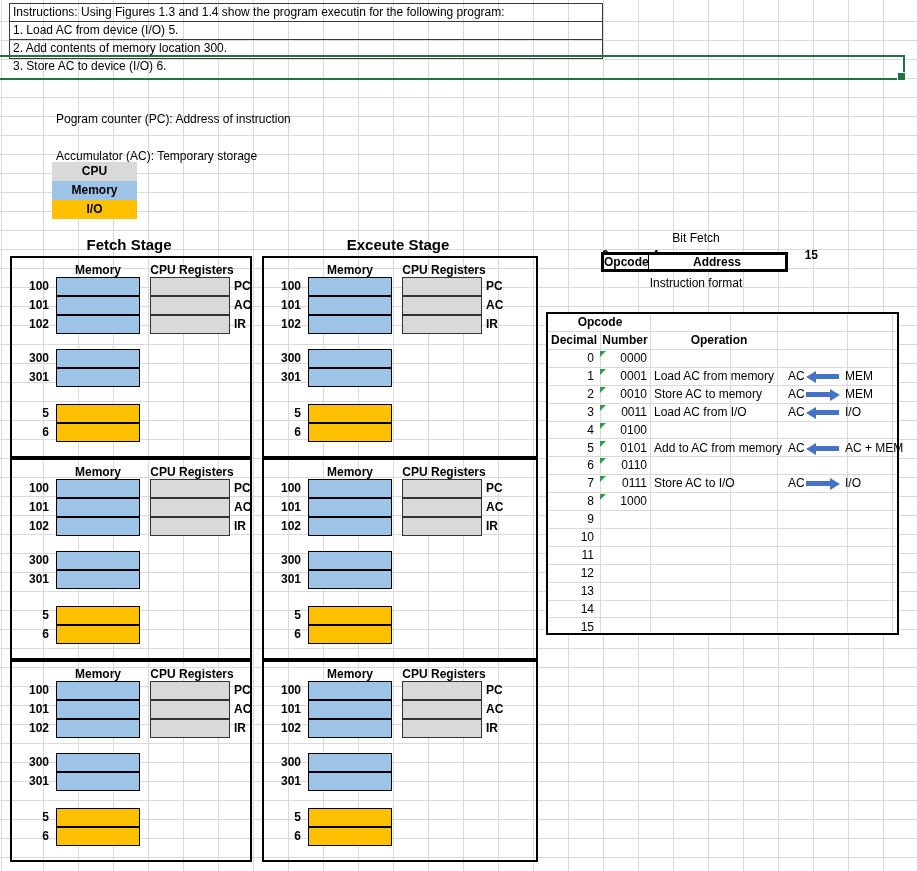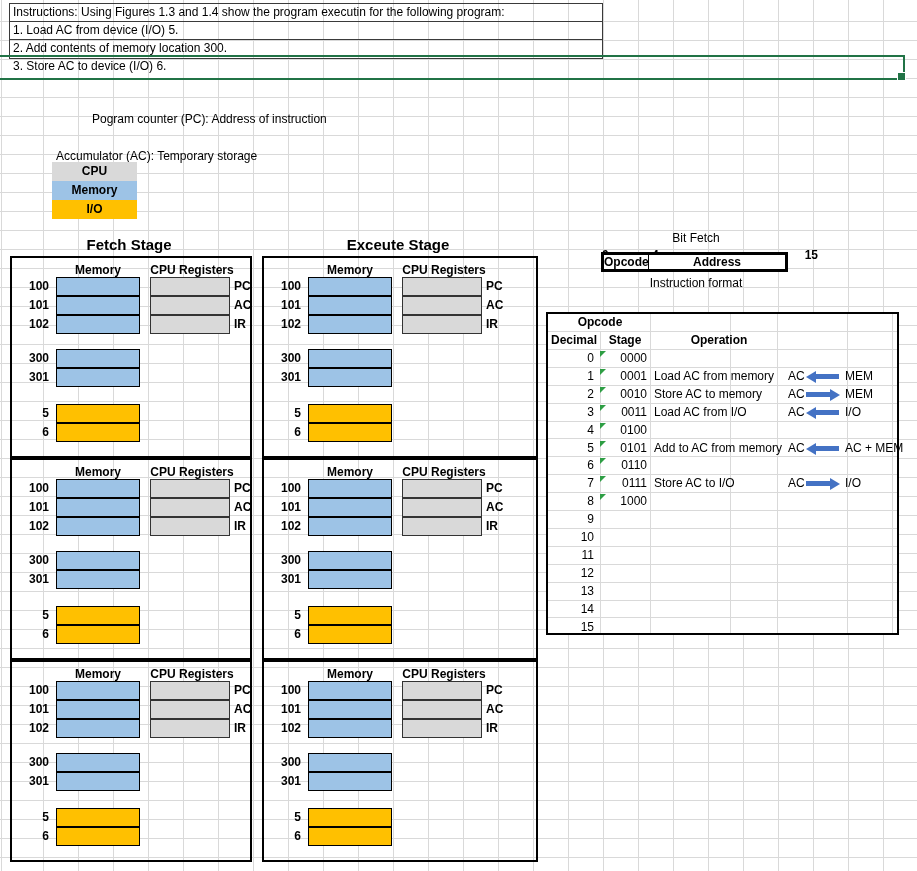--- a/index.html
+++ b/index.html
@@ -69,21 +69,21 @@
   <div class="abs row-text" style="left:13px;top:57px;">3. Store AC to device (I/O) 6.</div>
 
   <div class="abs" id="instr-box">
     <div class="divider" style="top:17px;"></div>
     <div class="divider" style="top:35px;"></div>
   </div>
 
   <div class="abs" id="selection"></div>
   <div class="abs" id="fill-handle"></div>
 
-  <div class="abs row-text" style="left:56px;top:110px;margin-left:36px;">Pogram counter (PC): Address of instruction</div>
+  <div class="abs row-text" style="left:56px;top:110px;">Pogram counter (PC): Address of instruction</div>
   <div class="abs row-text" style="left:56px;top:147px;">Accumulator (AC): Temporary storage</div>
 
   <div id="legend-mount">
       <div class="abs legend-cell" style="top: 162px; background: rgb(217, 217, 217);">CPU</div>
       <div class="abs legend-cell" style="top: 181px; background: rgb(157, 195, 230);">Memory</div>
       <div class="abs legend-cell" style="top: 200px; background: rgb(255, 192, 0);">I/O</div>
     </div>
 
   <div class="abs stage-title" style="left:10px;width:238px;">Fetch Stage</div>
   <div class="abs stage-title" style="left:262px;width:272px;">Exceute Stage</div>
@@ -249,21 +249,21 @@
       <div class="vline" style="left: 52px; top: 18px;"></div>
       <div class="vline" style="left: 102px; top: 0px;"></div>
       <div class="vline" style="left: 182px; top: 0px;"></div>
       <div class="vline" style="left: 229px; top: 0px;"></div>
       <div class="vline" style="left: 299px; top: 0px;"></div>
       <div class="vline" style="left: 344px; top: 0px;"></div>
       <div class="hline" style="top: 17px;"></div>
       <div class="hline" style="top: 35px;"></div>
       <div class="t-hdr" style="left: 2px; width: 100px; top: 0px;">Opcode</div>
       <div class="t-hdr" style="left: 2px; width: 48px; top: 18px;">Decimal</div>
-      <div class="t-hdr" style="left: 54px; width: 46px; top: 18px;">Stage</div>
+      <div class="t-hdr" style="left: 54px; width: 46px; top: 18px;">Number</div>
       <div class="t-hdr" style="left: 106px; width: 130px; top: 18px;">Operation</div>
       <div class="t-row" style="top: 36px; height: 17.9px; line-height: 17.9px; border-bottom: 1px solid rgb(217, 217, 217); box-sizing: border-box;">
         <div class="t-dec">0</div>
         <div class="tri" style="top: 1px; border-top-color: rgb(46, 158, 68);"></div>
         <div class="t-bin">0000</div>
       </div>
       <div class="t-row" style="top: 53.9px; height: 17.9px; line-height: 17.9px; border-bottom: 1px solid rgb(217, 217, 217); box-sizing: border-box;">
         <div class="t-dec">1</div>
         <div class="tri" style="top: 1px; border-top-color: rgb(46, 158, 68);"></div>
         <div class="t-bin">0001</div>

